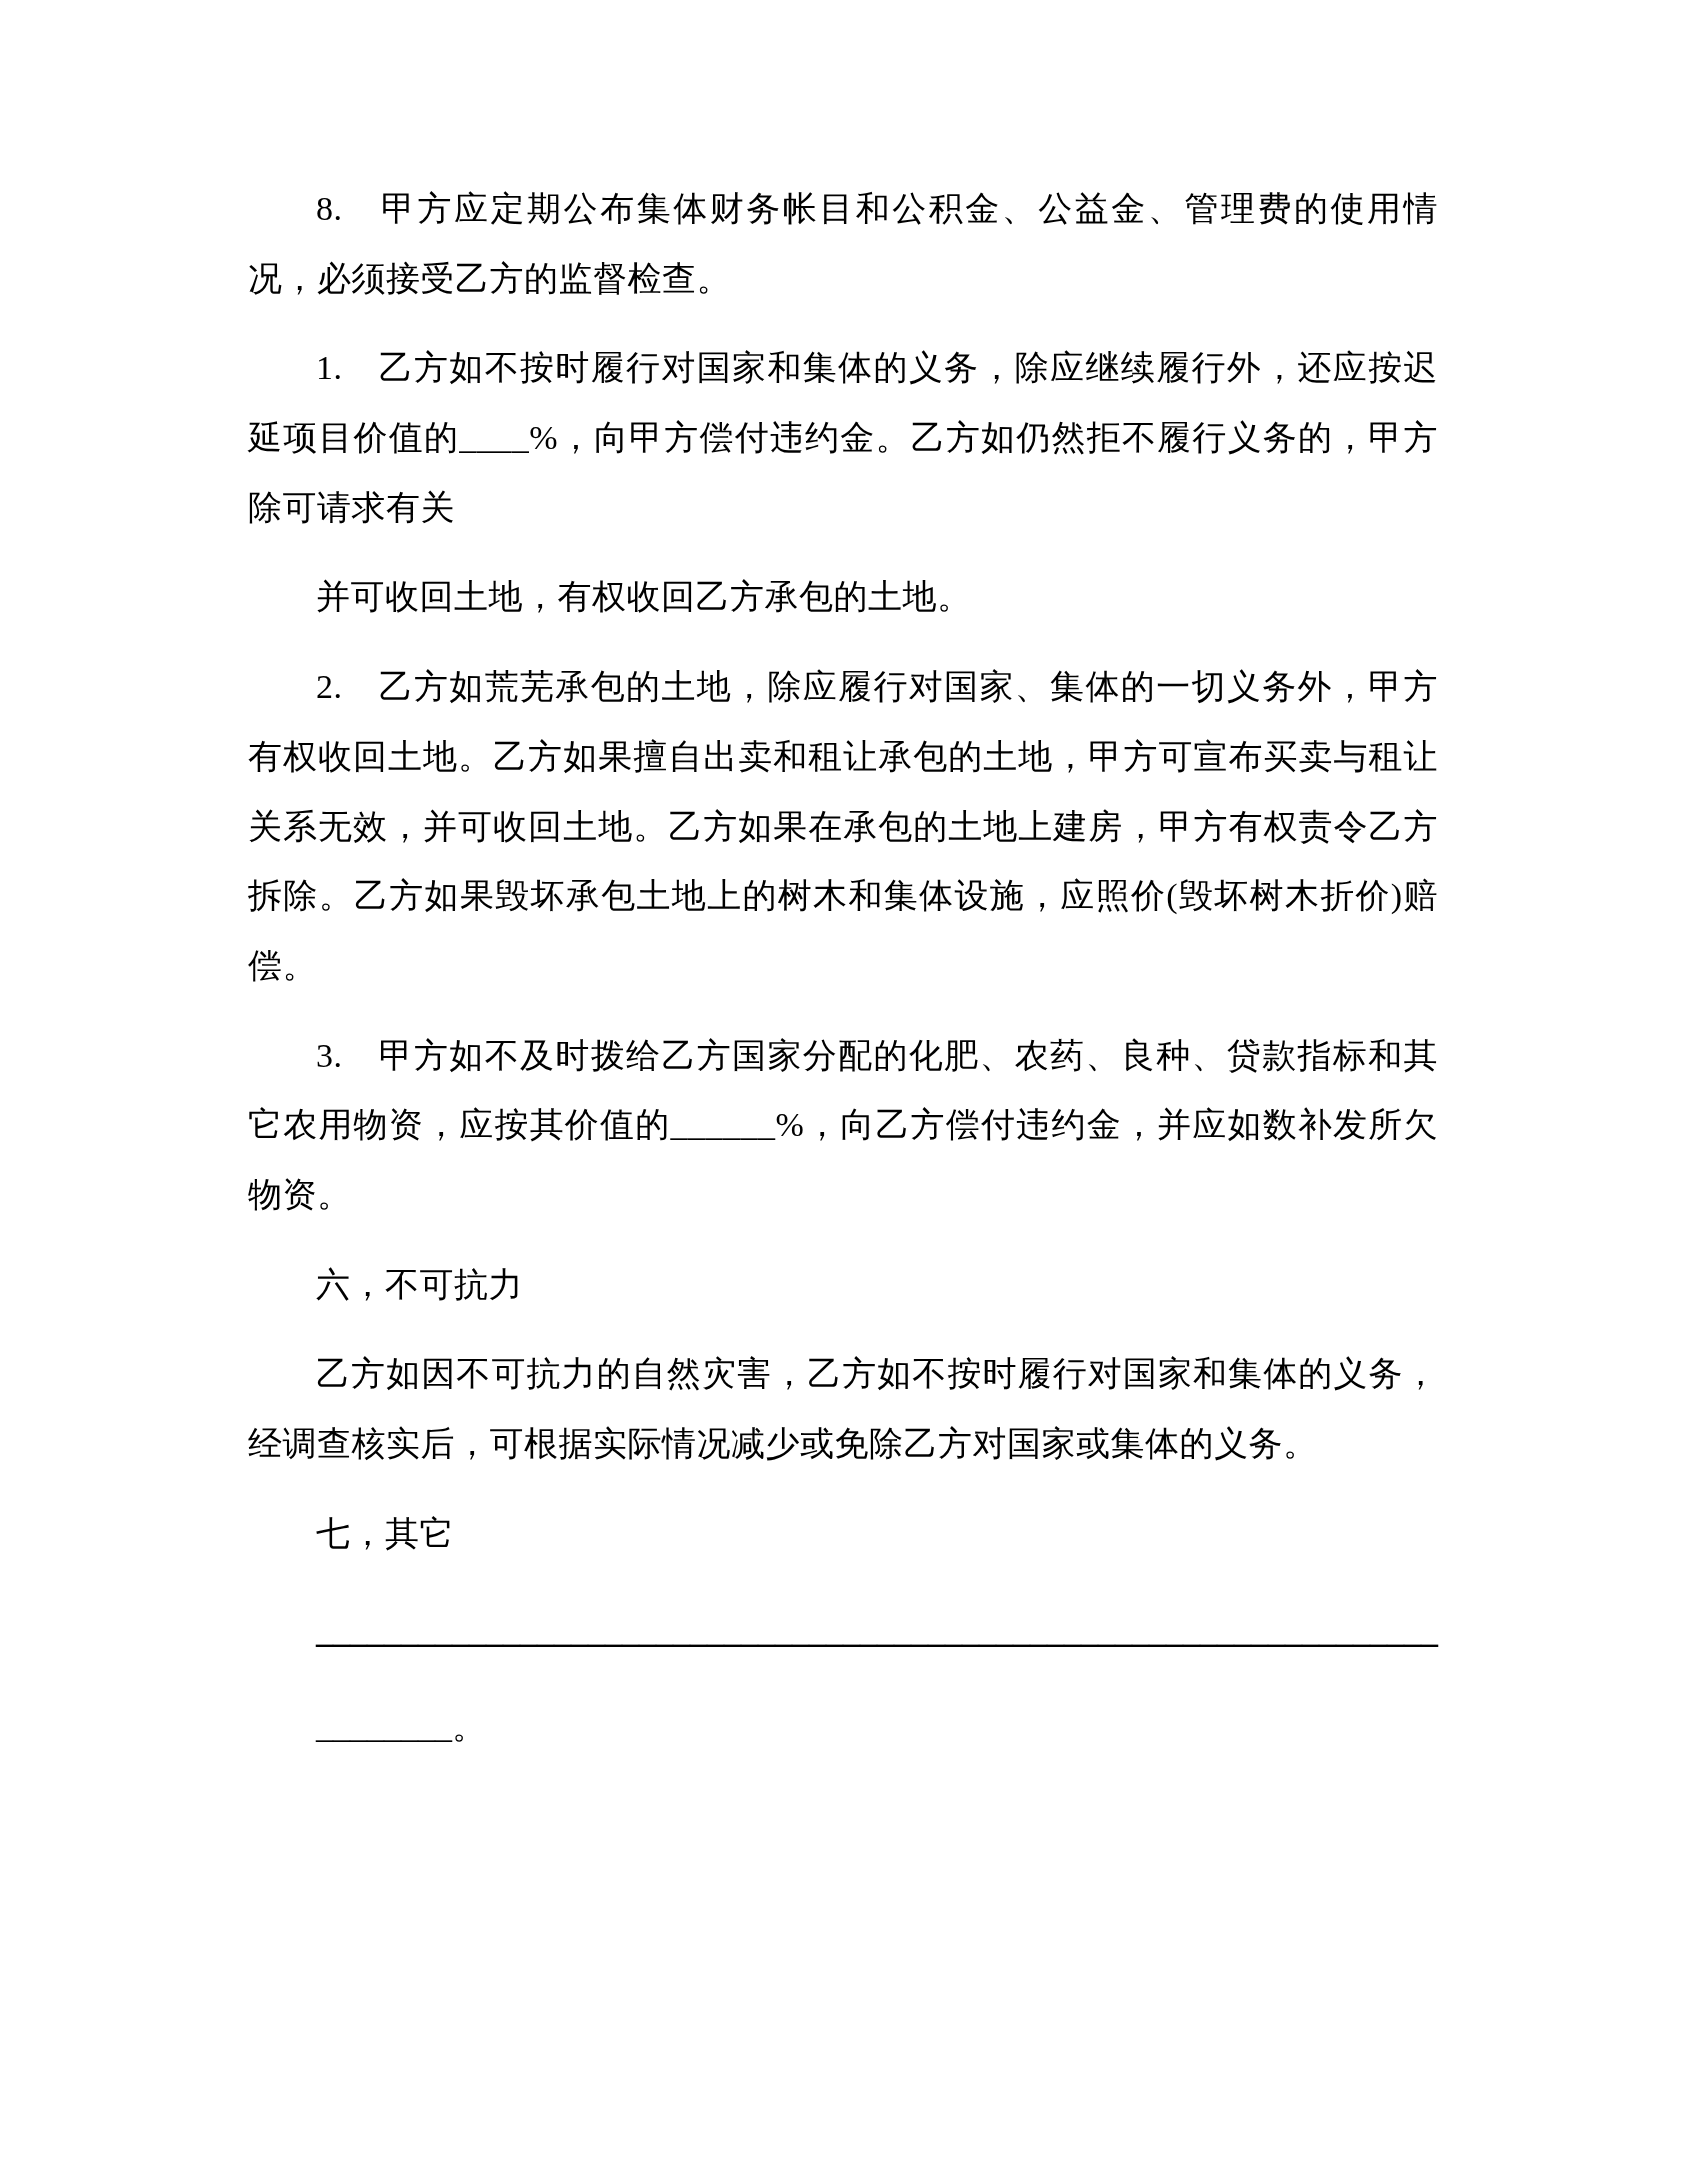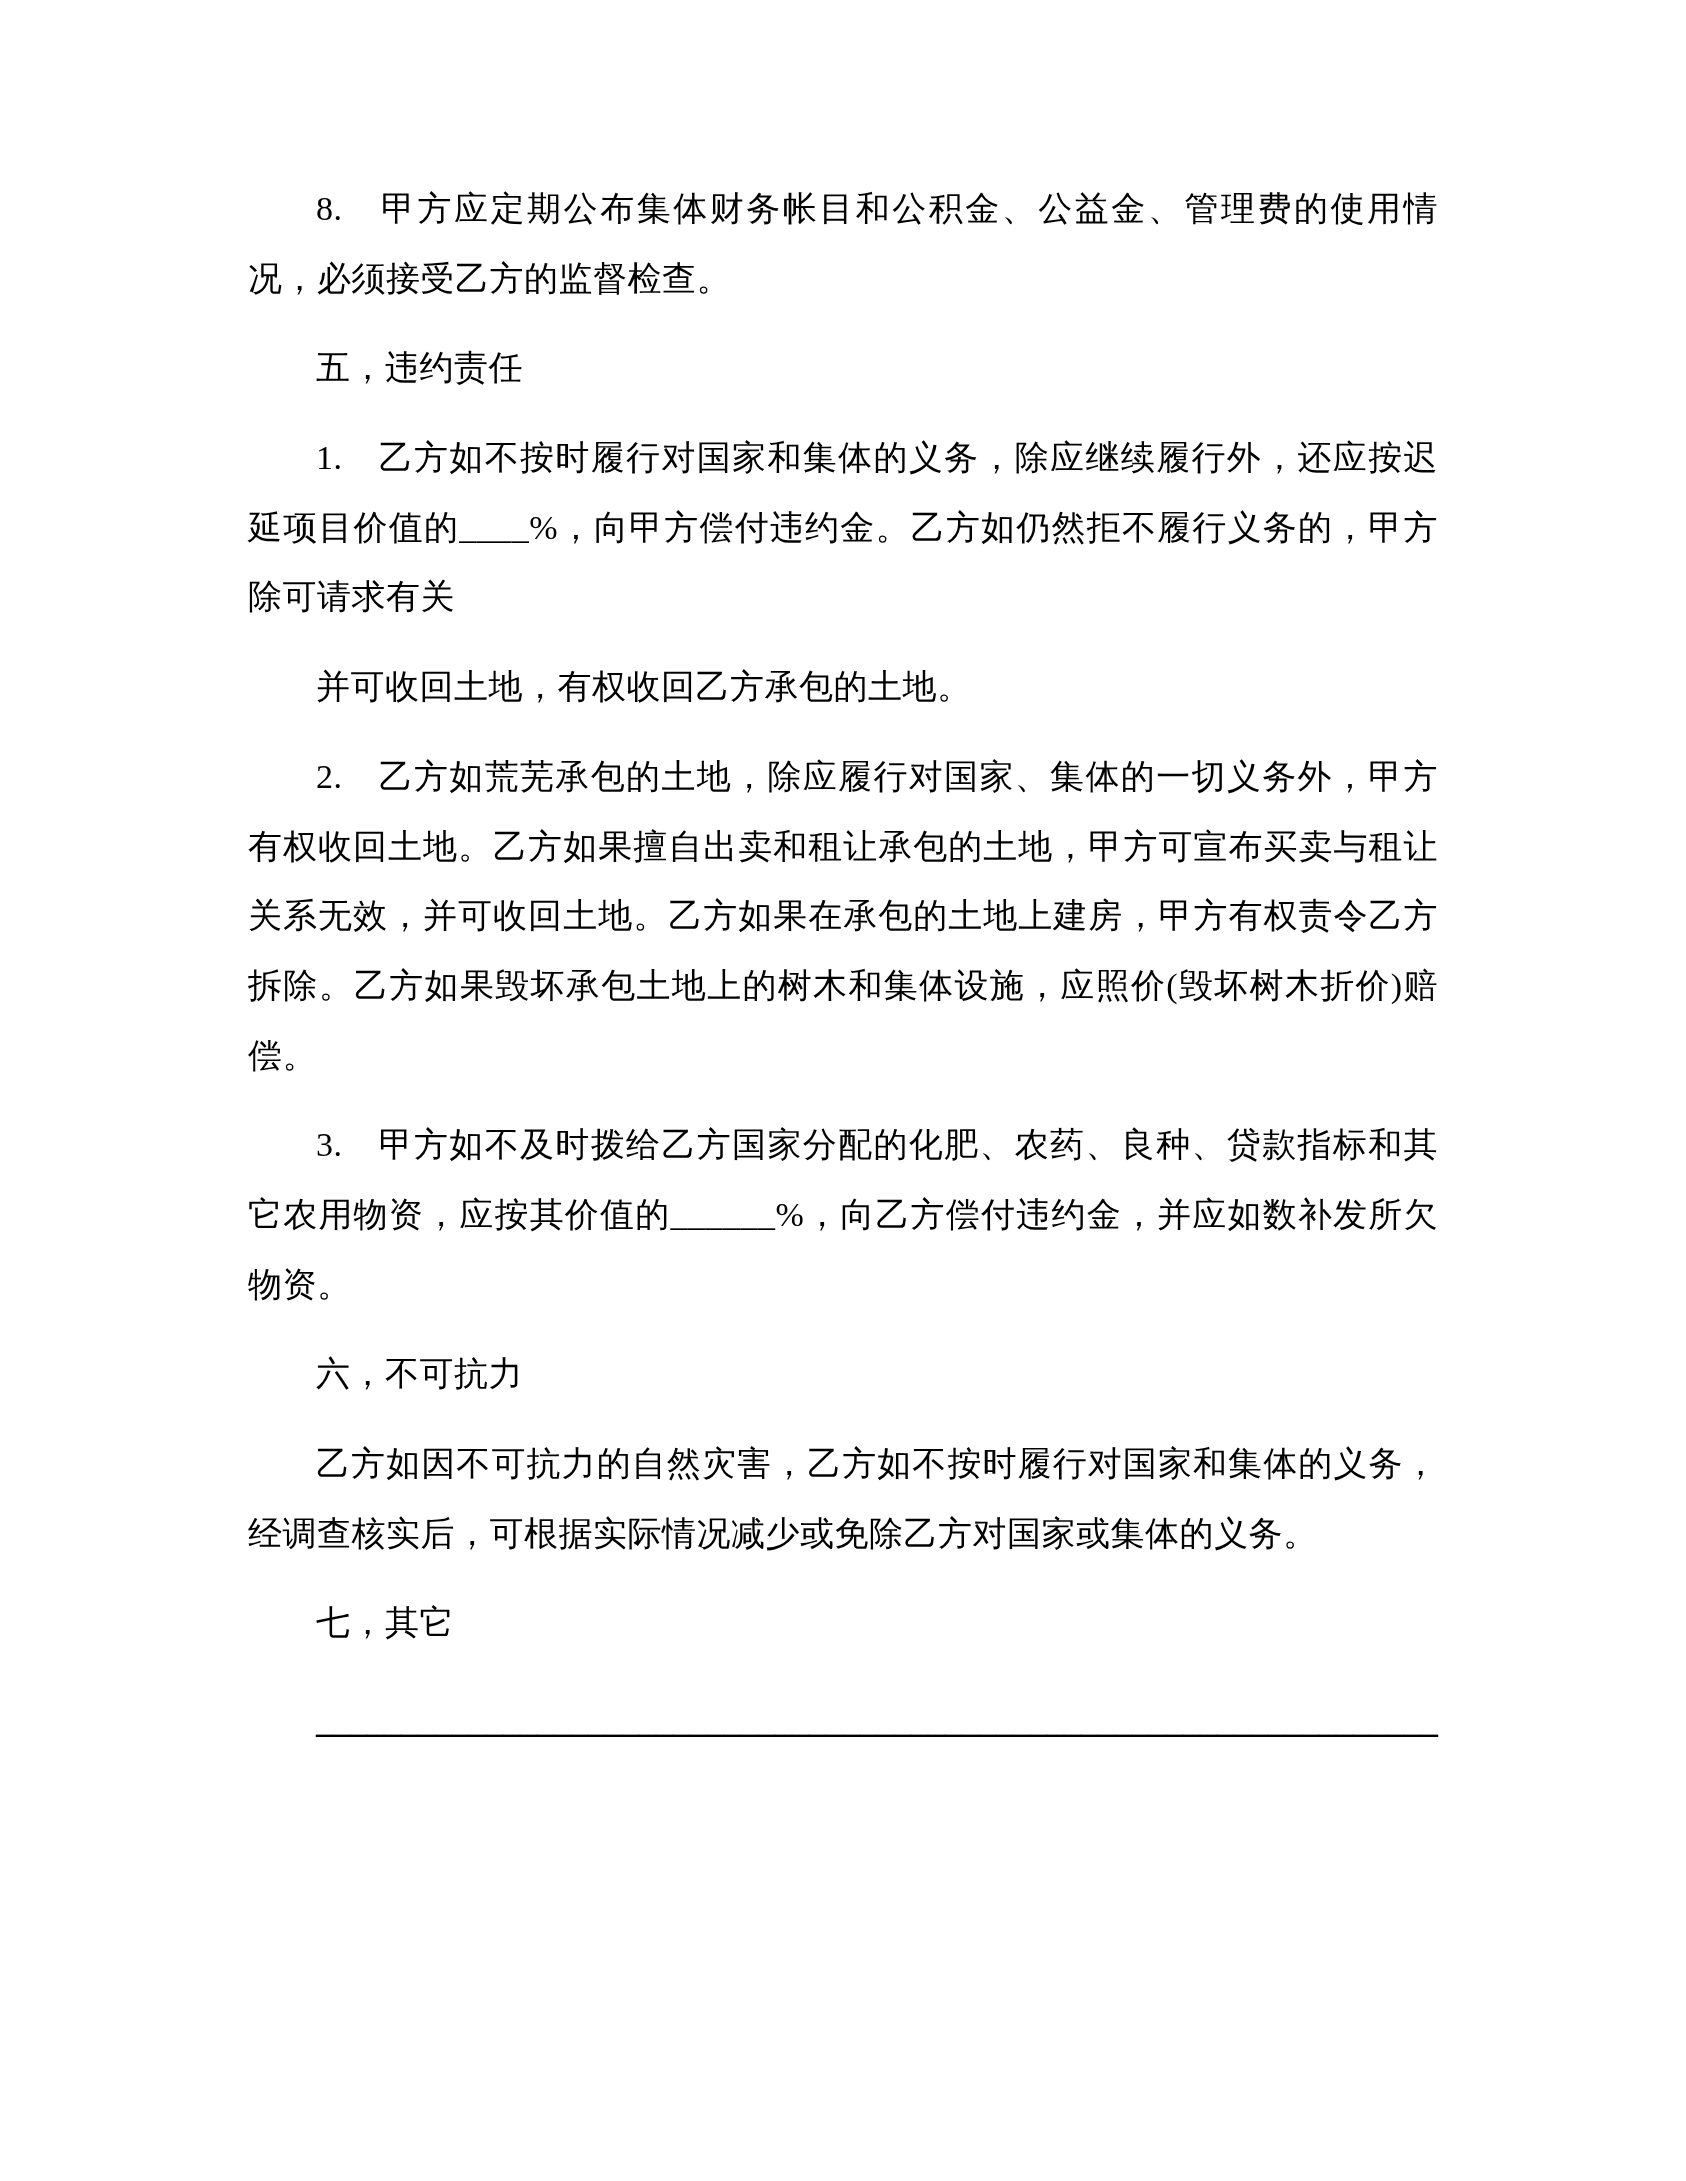--- a/index.html
+++ b/index.html
@@ -48,35 +48,35 @@
   }
 </style>
 </head>
 <body>
 
 <div class="page">
   <div class="doc">
 
     <p>8.　甲方应定期公布集体财务帐目和公积金、公益金、管理费的使用情况，必须接受乙方的监督检查。</p>
 
-    <p class="heading">五，违约责任</p>
 
     <p>1.　乙方如不按时履行对国家和集体的义务，除应继续履行外，还应按迟延项目价值的____%，向甲方偿付违约金。乙方如仍然拒不履行义务的，甲方除可请求有关</p>
 
     <p>并可收回土地，有权收回乙方承包的土地。</p>
 
     <p>2.　乙方如荒芜承包的土地，除应履行对国家、集体的一切义务外，甲方有权收回土地。乙方如果擅自出卖和租让承包的土地，甲方可宣布买卖与租让关系无效，并可收回土地。乙方如果在承包的土地上建房，甲方有权责令乙方拆除。乙方如果毁坏承包土地上的树木和集体设施，应照价(毁坏树木折价)赔偿。</p>
 
     <p>3.　甲方如不及时拨给乙方国家分配的化肥、农药、良种、贷款指标和其它农用物资，应按其价值的______%，向乙方偿付违约金，并应如数补发所欠物资。</p>
 
     <p class="heading">六，不可抗力</p>
 
     <p>乙方如因不可抗力的自然灾害，乙方如不按时履行对国家和集体的义务，经调查核实后，可根据实际情况减少或免除乙方对国家或集体的义务。</p>
 
     <p class="heading">七，其它</p>
 
     <p class="blank-line first">__________________________________________________________________</p>
 
 
+    <p class="blank-line-end">________。</p>
 
   </div>
 </div>
 
 
 </body></html>

